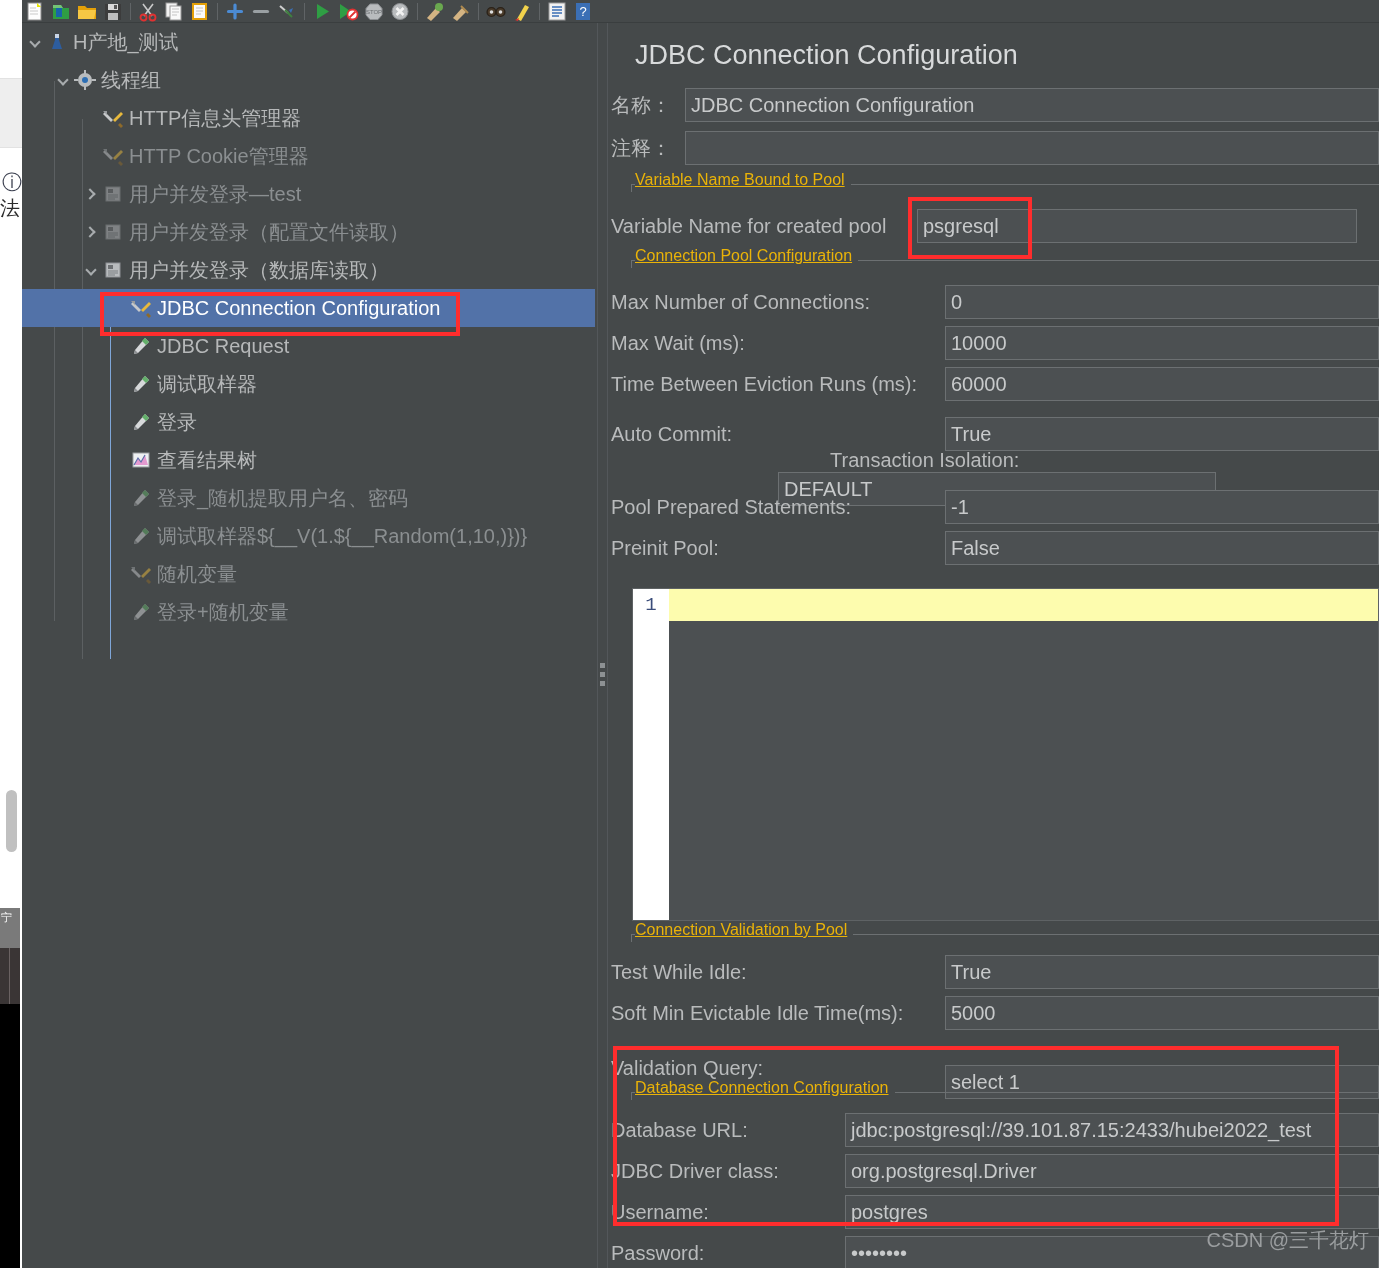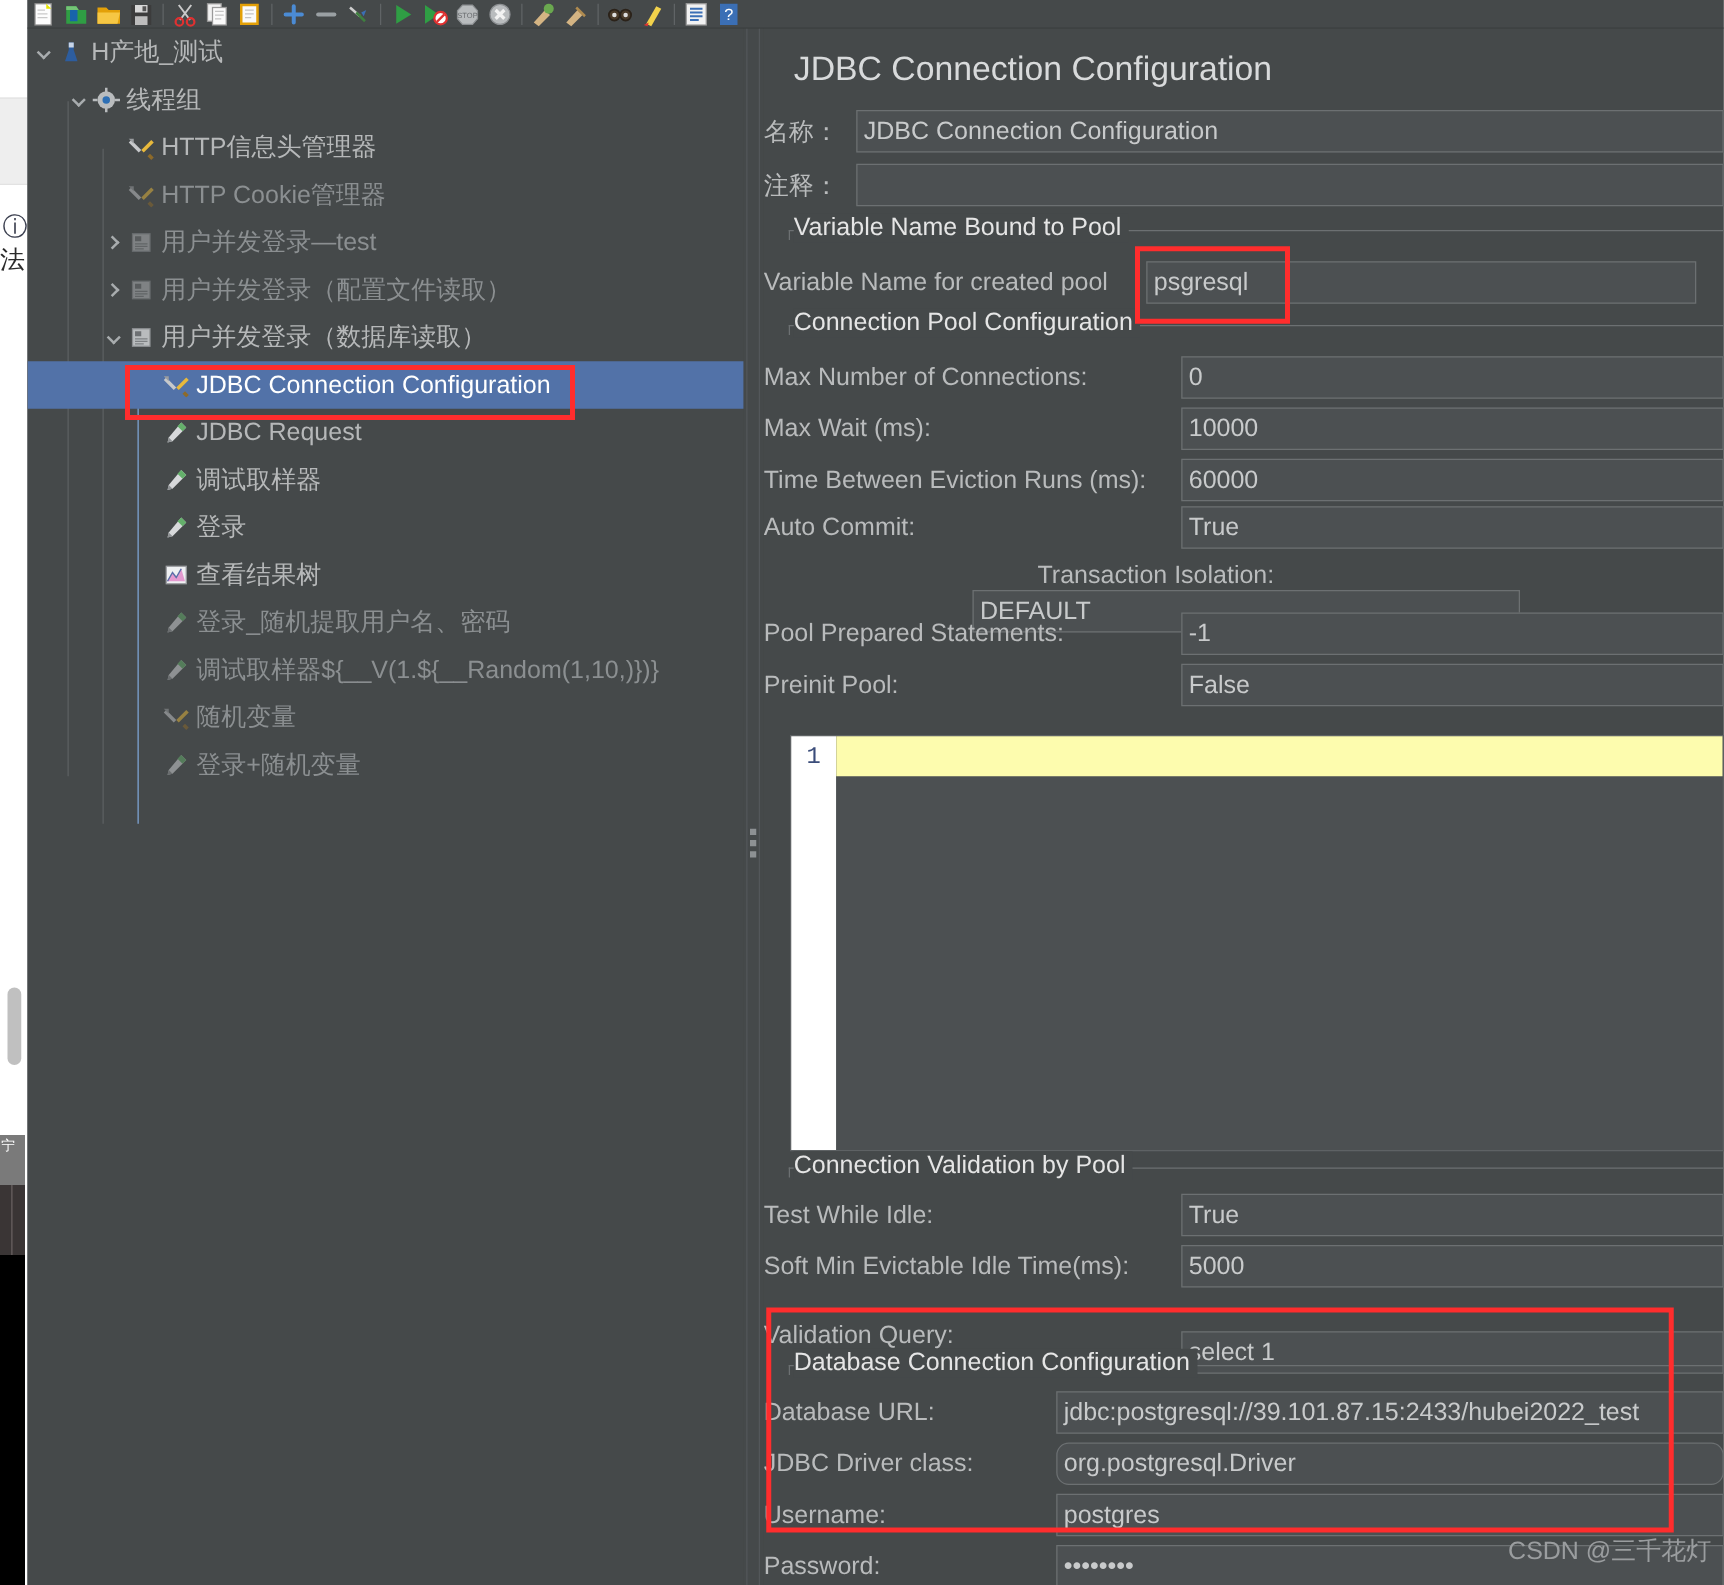--- a/index.html
+++ b/index.html
@@ -181,22 +181,22 @@
     overflow: hidden;
     font-family: "Liberation Sans", "DejaVu Sans", sans-serif;
   }
 
   
   .group-sep {
     position: absolute; left: 0; width: 768px; height: 26px;
   }
   .group-sep .gt {
     position: absolute; left: 24px; top: 0;
-    font-size: 20px; color: #e5e5e5; background: #45494a;
-    padding-right: 6px; white-space: nowrap; z-index: 2;
+    font-size: 16px; color: #eab308; background: #45494a;
+    padding-right: 6px; white-space: nowrap; z-index: 2; text-decoration: underline;
   }
   .group-sep .gline {
     position: absolute; left: 20px; right: 0; top: 13px; height: 1px; background: #6c7072;
   }
   .group-sep .gtick {
     position: absolute; left: 20px; top: 13px; width: 1px; height: 8px; background: #6c7072;
   }
 
   
   #sql-editor {
@@ -592,21 +592,21 @@
           <div class="field" style="width: 438px; margin-left: 4px;">0</div>
         </div>
         <div class="row" style="top: 303px;">
           <div class="lbl" style="width: 330px;">Max Wait (ms):</div>
           <div class="field" style="width: 438px; margin-left: 4px;">10000</div>
         </div>
         <div class="row" style="top: 344px;">
           <div class="lbl" style="width: 330px;">Time Between Eviction Runs (ms):</div>
           <div class="field" style="width: 438px; margin-left: 4px;">60000</div>
         </div>
-        <div class="row" style="top: 382px;">
+        <div class="row" style="top: 394px;">
           <div class="lbl" style="width: 330px;">Auto Commit:</div>
           <div class="field" style="width: 438px; margin-left: 4px;">True</div>
         </div>
         <div class="row" style="top: 426px; flex-direction: column;">
           <div class="lbl" style="width: 330px;">Transaction Isolation:</div>
           <div class="field" style="width: 438px; margin-left: 4px;">DEFAULT</div>
         </div>
         <div class="row" style="top: 467px;">
           <div class="lbl" style="width: 330px;">Pool Prepared Statements:</div>
           <div class="field" style="width: 438px; margin-left: 4px;">-1</div>
@@ -651,21 +651,21 @@
       <div class="gt">Database Connection Configuration</div>
     </div>
 
     <div id="database-fields">
         <div class="row" style="top: 1090px;">
           <div class="lbl" style="width: 230px;">Database URL:</div>
           <div class="field" style="width: 538px; margin-left: 4px;">jdbc:postgresql://39.101.87.15:2433/hubei2022_test</div>
         </div>
         <div class="row" style="top: 1131px;">
           <div class="lbl" style="width: 230px;">JDBC Driver class:</div>
-          <div class="field" style="width: 538px; margin-left: 4px; border-radius: 10px;">org.postgresql.Driver</div>
+          <div class="field" style="width: 538px; margin-left: 4px;">org.postgresql.Driver</div>
         </div>
         <div class="row" style="top: 1172px;">
           <div class="lbl" style="width: 230px;">Username:</div>
           <div class="field" style="width: 538px; margin-left: 4px;">postgres</div>
         </div>
         <div class="row" style="top: 1213px;">
           <div class="lbl" style="width: 230px;">Password:</div>
           <div class="field" style="width: 538px; margin-left: 4px;">••••••••</div>
         </div>
       </div>

